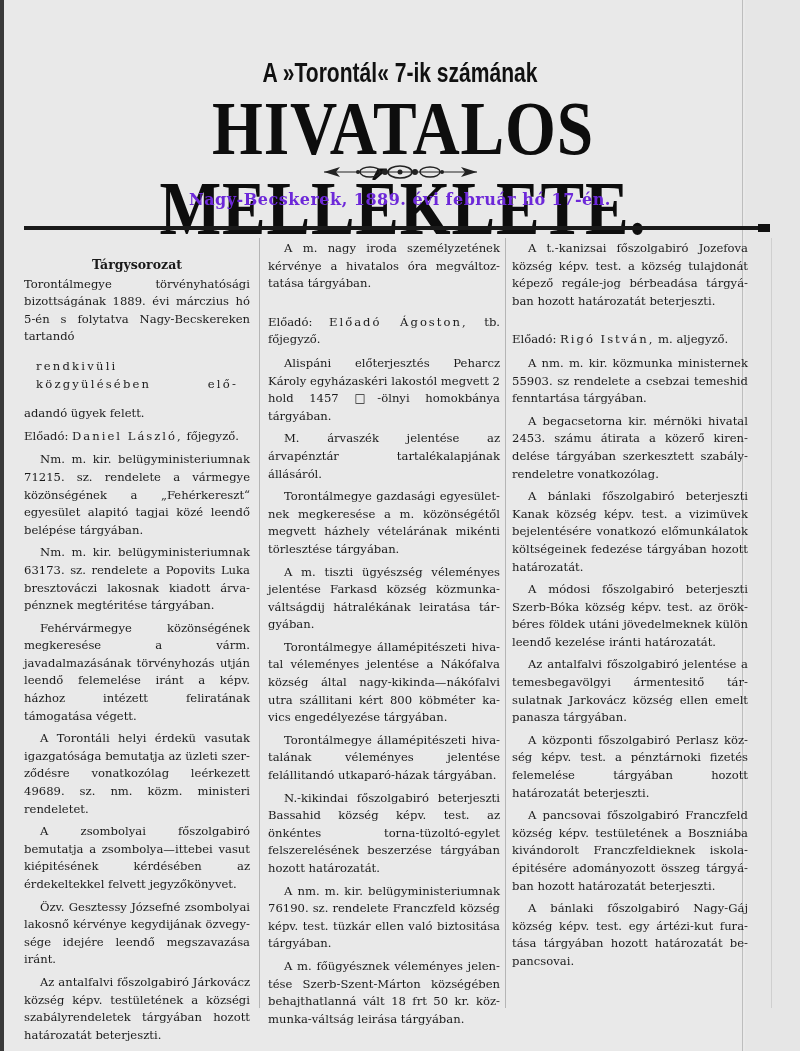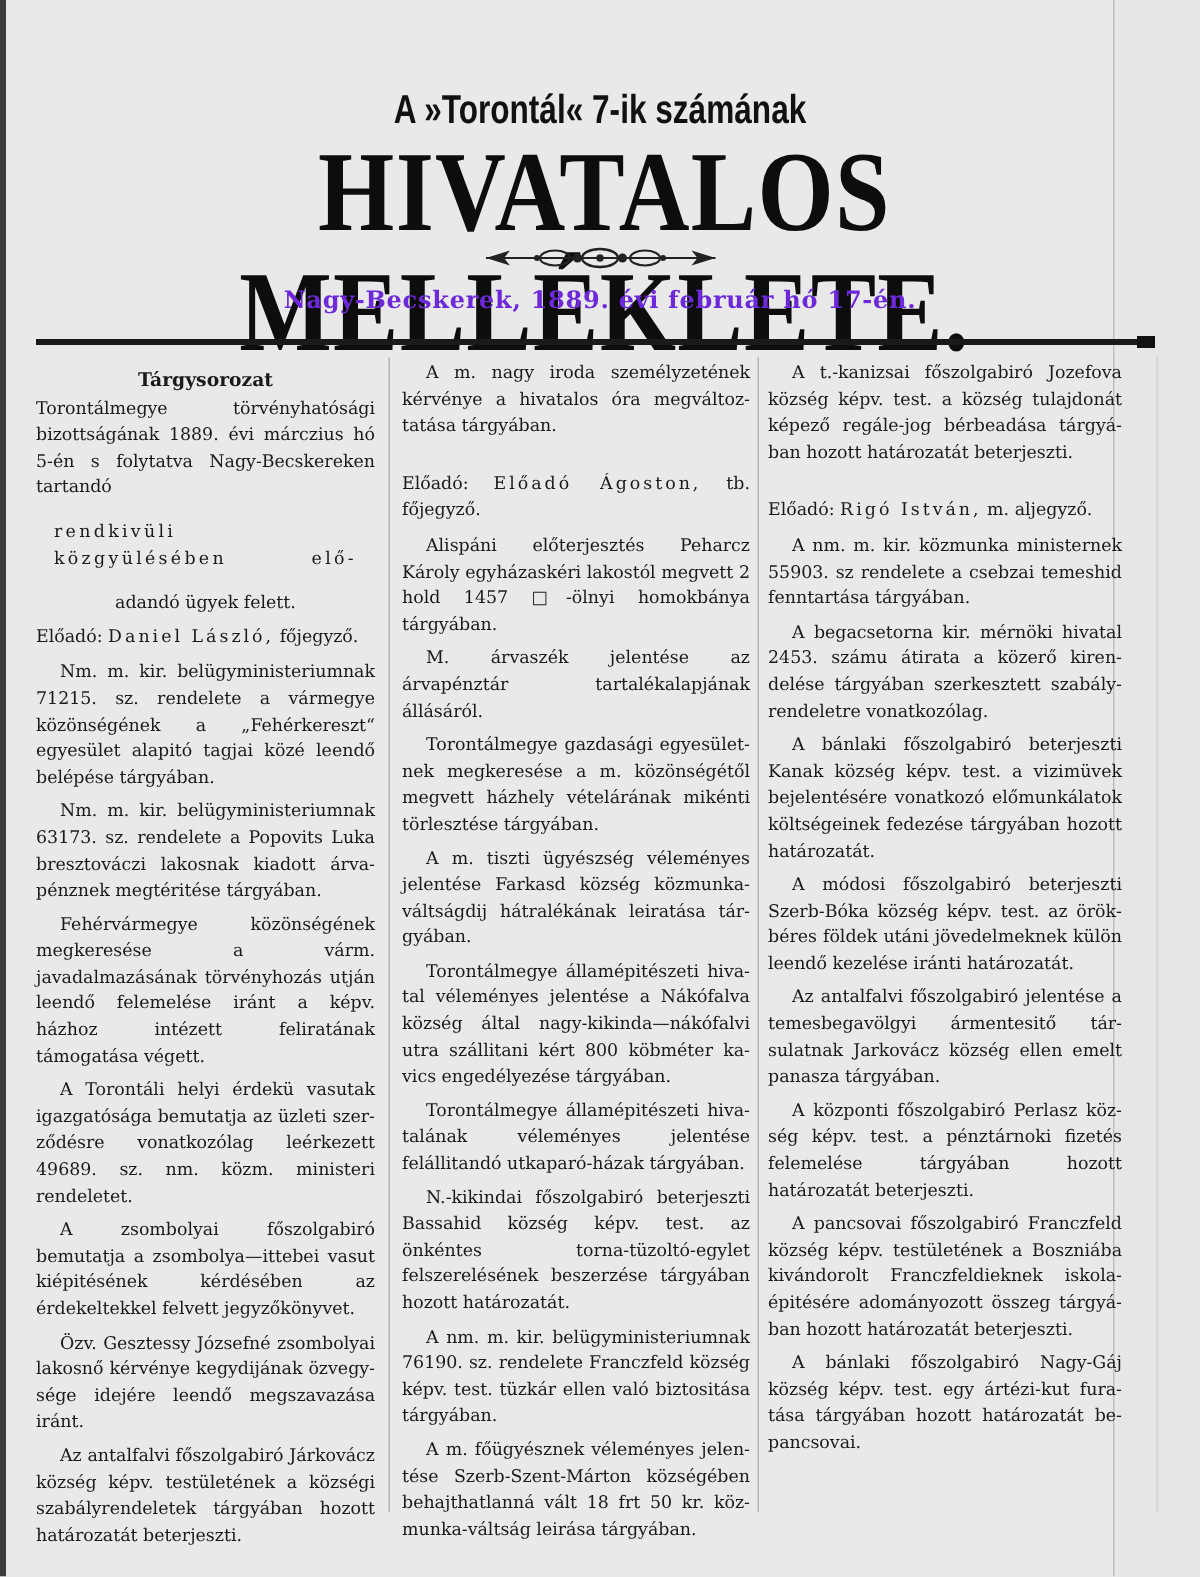--- a/index.html
+++ b/index.html
@@ -22,22 +22,22 @@
   .col{position:absolute;top:240px;font-size:11.6px;line-height:17.6px;text-align:justify;}
   .col1{left:24px;width:226px;}
   .col2{left:268px;width:232px;}
   .col3{left:512px;width:236px;}
   .vrule{position:absolute;top:238px;width:1px;background:#b5b5b5;}
   .vr1{left:259px;height:770px;}
   .vr2{left:505px;height:770px;}
   .vr3{left:771px;height:770px;background:#cfcfcf;}
   p{margin:0 0 5px 0;text-indent:16px;}
   p.noind{text-indent:0;}
-  .heading{text-align:center;font-weight:bold;font-size:12.5px;margin:4px 0 2px 0;text-indent:0;}
-  .center{text-align:center;text-indent:0;}
+  .heading{text-align:center;font-weight:bold;font-size:12.5px;margin:16px 0 2px 0;text-indent:0;}
+  .center{text-indent:0;}
   .spaced{letter-spacing:2.2px;}
   .presenter{text-indent:0;margin:4px 0 6px 0;}
   .presenter .name{letter-spacing:2px;}
   .gap{height:12px;}
 </style>
 </head>
 <body>
 
 <div class="page">
   <div class="left-edge"></div>

